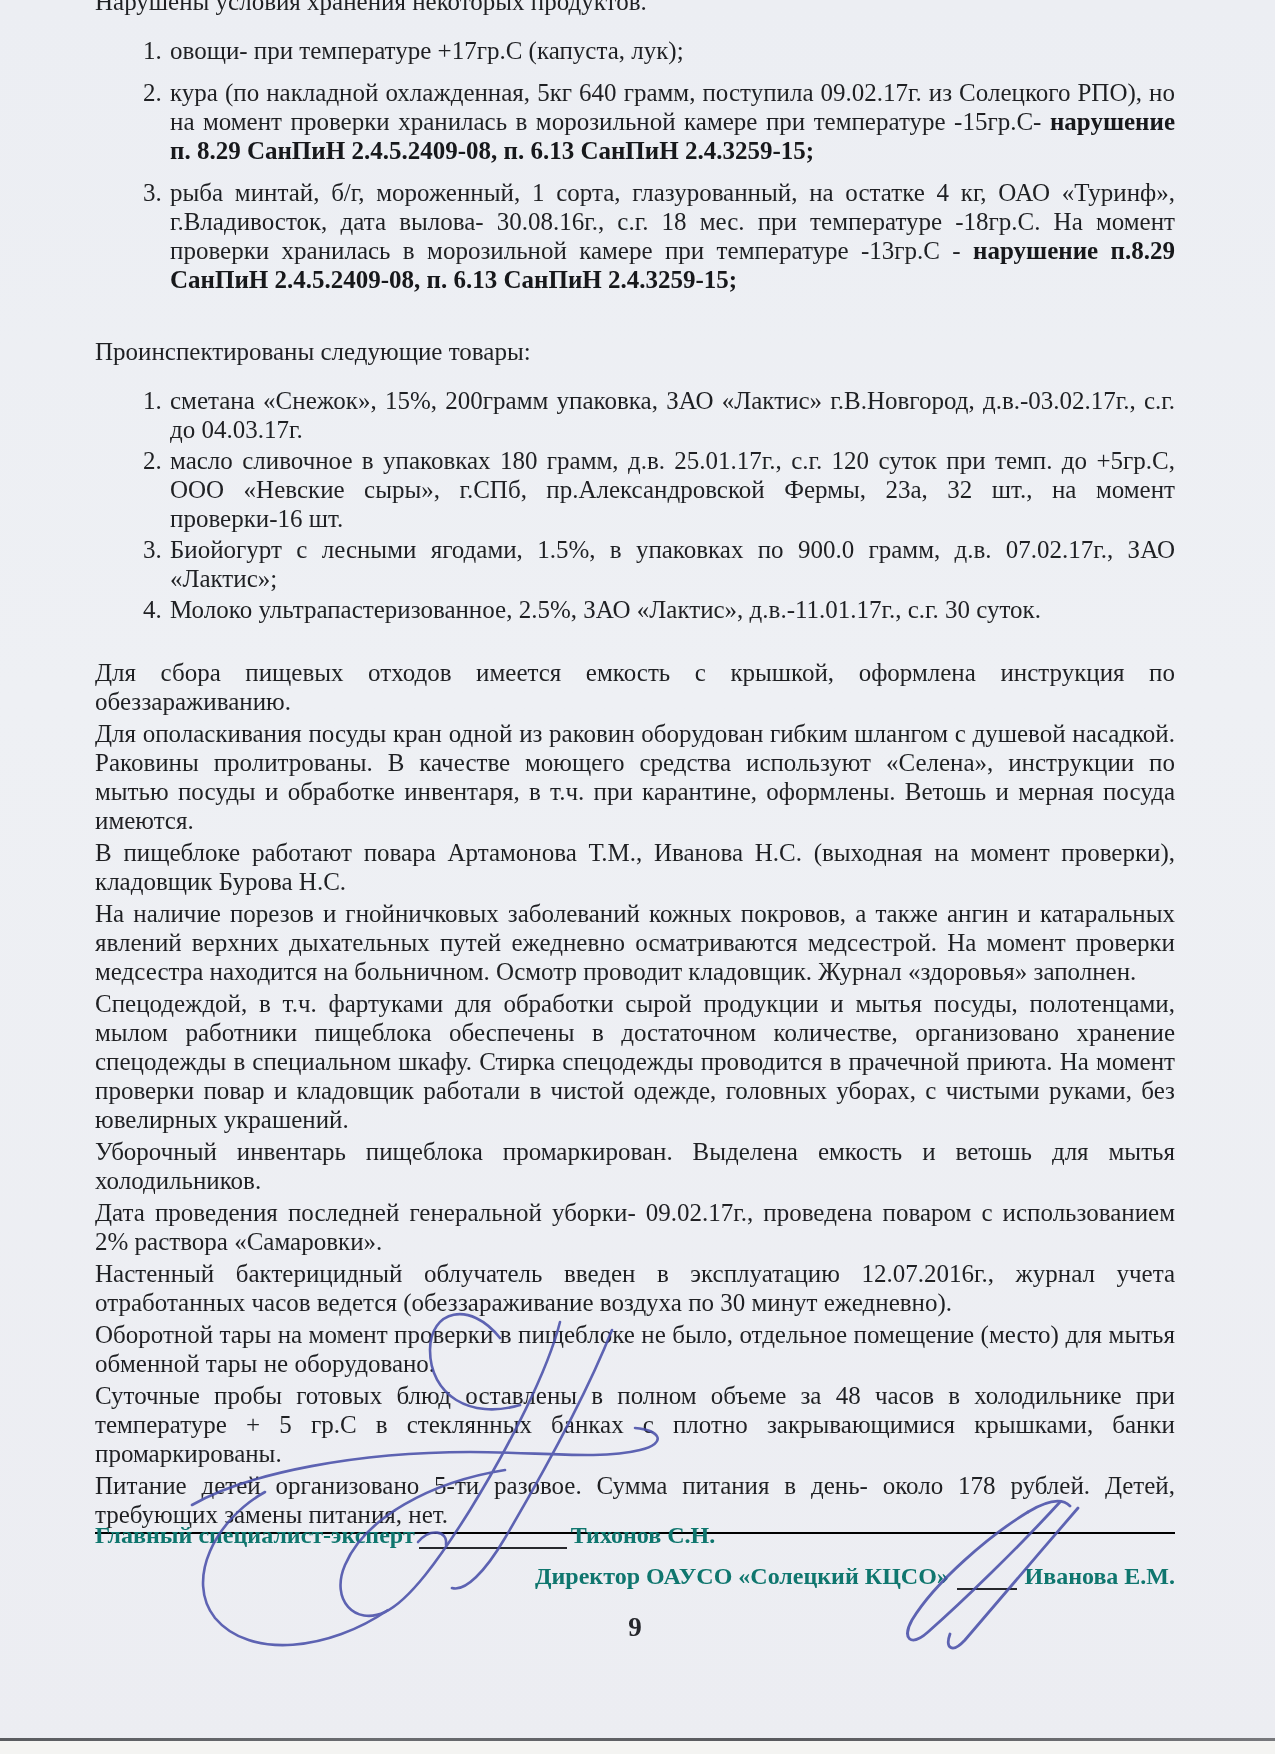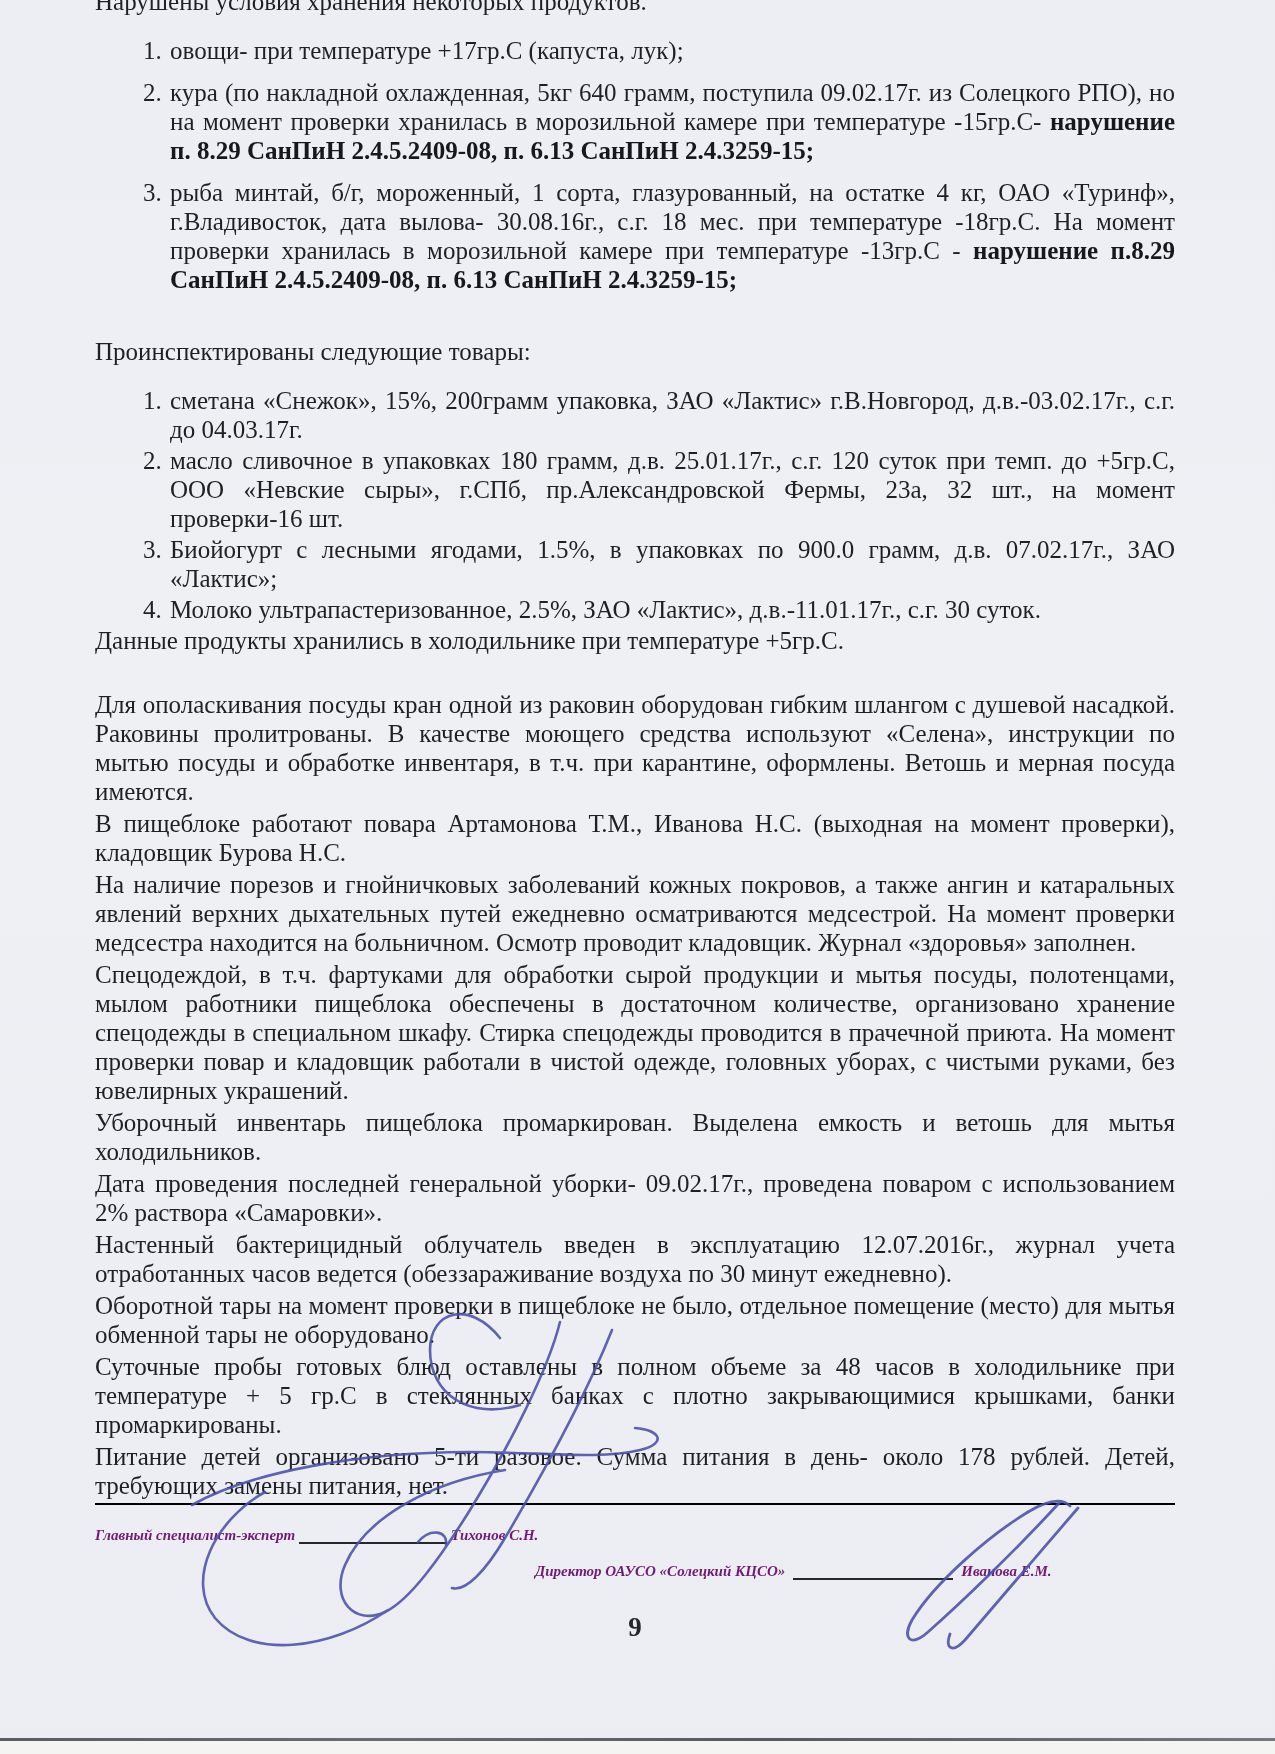--- a/index.html
+++ b/index.html
@@ -29,21 +29,21 @@
   #content ol li{margin:0 0 2px 0;padding-left:2px;}
   #content ol.spaced li{margin-bottom:13px;}
   #content b{font-weight:bold;color:#17181b;}
   p.rule-after{
     border-bottom:2px solid #000000;
     padding-bottom:3px;
     margin-bottom:0 !important;
   }
   #signatures{
     position:absolute;left:95px;top:1522px;width:1080px;
-    font-size:15px;font-weight:bold;color:#701a75;font-style:italic;
+    font-size:24px;font-weight:bold;color:#0f766e;
   }
   .sig-row{display:flex;align-items:flex-end;white-space:nowrap;}
   .sig-row.row2{margin-top:14px;padding-left:440px;align-items:flex-end;}
   .sig-line{display:inline-block;border-bottom:2px solid #26272c;height:20px;}
   .sig-line.l1{width:148px;margin:0 4px;}
   .sig-line.l2{width:160px;margin:0 8px;}
   #page-number{
     position:absolute;left:95px;top:1612px;width:1080px;
     text-align:center;font-size:27px;font-weight:bold;color:#26272c;
   }
@@ -71,22 +71,22 @@
           <li><span>рыба минтай, б/г, мороженный, 1 сорта, глазурованный, на остатке 4 кг, ОАО «Туринф», г.Владивосток, дата вылова- 30.08.16г., с.г. 18 мес. при температуре -18гр.С. На момент проверки хранилась в морозильной камере при температуре -13гр.С  - </span><b>нарушение п.8.29 СанПиН 2.4.5.2409-08, п. 6.13 СанПиН 2.4.3259-15;</b></li>
         </ol>
         <div style="height: 30px;"></div>
         <p><span>Проинспектированы следующие товары:</span></p>
         <ol>
           <li><span>сметана «Снежок», 15%, 200грамм упаковка, ЗАО «Лактис» г.В.Новгород, д.в.-03.02.17г., с.г. до 04.03.17г.</span></li>
           <li><span>масло сливочное в упаковках 180 грамм, д.в. 25.01.17г., с.г. 120 суток при темп. до +5гр.С, ООО «Невские сыры», г.СПб, пр.Александровской Фермы, 23а, 32 шт., на момент проверки-16 шт.</span></li>
           <li><span>Биойогурт с лесными ягодами, 1.5%, в упаковках по 900.0 грамм, д.в. 07.02.17г., ЗАО «Лактис»;</span></li>
           <li><span>Молоко ультрапастеризованное, 2.5%, ЗАО «Лактис», д.в.-11.01.17г., с.г. 30 суток.</span></li>
         </ol>
-        <p><span>Данные продукты хранились в холодильнике при температуре +5гр.С.</span></p>
         <div style="height: 32px;"></div>
+        <p><span>Для сбора пищевых отходов имеется емкость с крышкой, оформлена инструкция по обеззараживанию.</span></p>
         <p><span>Для ополаскивания посуды кран одной из раковин оборудован гибким шлангом с душевой насадкой. Раковины пролитрованы. В качестве моющего средства используют «Селена», инструкции по мытью посуды и обработке инвентаря, в т.ч. при  карантине, оформлены. Ветошь и мерная посуда имеются.</span></p>
         <p><span>В пищеблоке работают повара Артамонова Т.М., Иванова Н.С. (выходная на момент проверки), кладовщик Бурова Н.С.</span></p>
         <p><span>На наличие порезов и гнойничковых заболеваний кожных покровов, а также ангин и катаральных явлений верхних дыхательных путей ежедневно осматриваются  медсестрой. На момент проверки медсестра находится на больничном. Осмотр проводит кладовщик. Журнал «здоровья» заполнен.</span></p>
         <p><span>Спецодеждой, в т.ч. фартуками для обработки сырой продукции и мытья посуды, полотенцами, мылом работники пищеблока обеспечены в достаточном количестве, организовано хранение спецодежды в специальном шкафу. Стирка спецодежды проводится в прачечной приюта. На момент проверки повар и кладовщик работали в чистой одежде, головных уборах, с чистыми руками, без ювелирных украшений.</span></p>
         <p><span>Уборочный инвентарь пищеблока промаркирован. Выделена емкость и ветошь для мытья холодильников.</span></p>
         <p><span>Дата проведения последней генеральной уборки- 09.02.17г., проведена поваром с использованием 2% раствора «Самаровки».</span></p>
         <p><span>Настенный бактерицидный облучатель введен в эксплуатацию 12.07.2016г., журнал учета отработанных часов ведется (обеззараживание воздуха по 30 минут ежедневно).</span></p>
         <p><span>Оборотной тары на момент проверки в пищеблоке не было, отдельное помещение (место) для мытья обменной тары не оборудовано.</span></p>
         <p><span>Суточные пробы готовых блюд оставлены в полном объеме за 48 часов в холодильнике при температуре +  5  гр.С в стеклянных банках с плотно закрывающимися крышками, банки промаркированы.</span></p>
         <p class="rule-after"><span>Питание детей организовано 5-ти разовое. Сумма питания в день- около 178 рублей.  Детей, требующих замены  питания, нет.</span></p>

